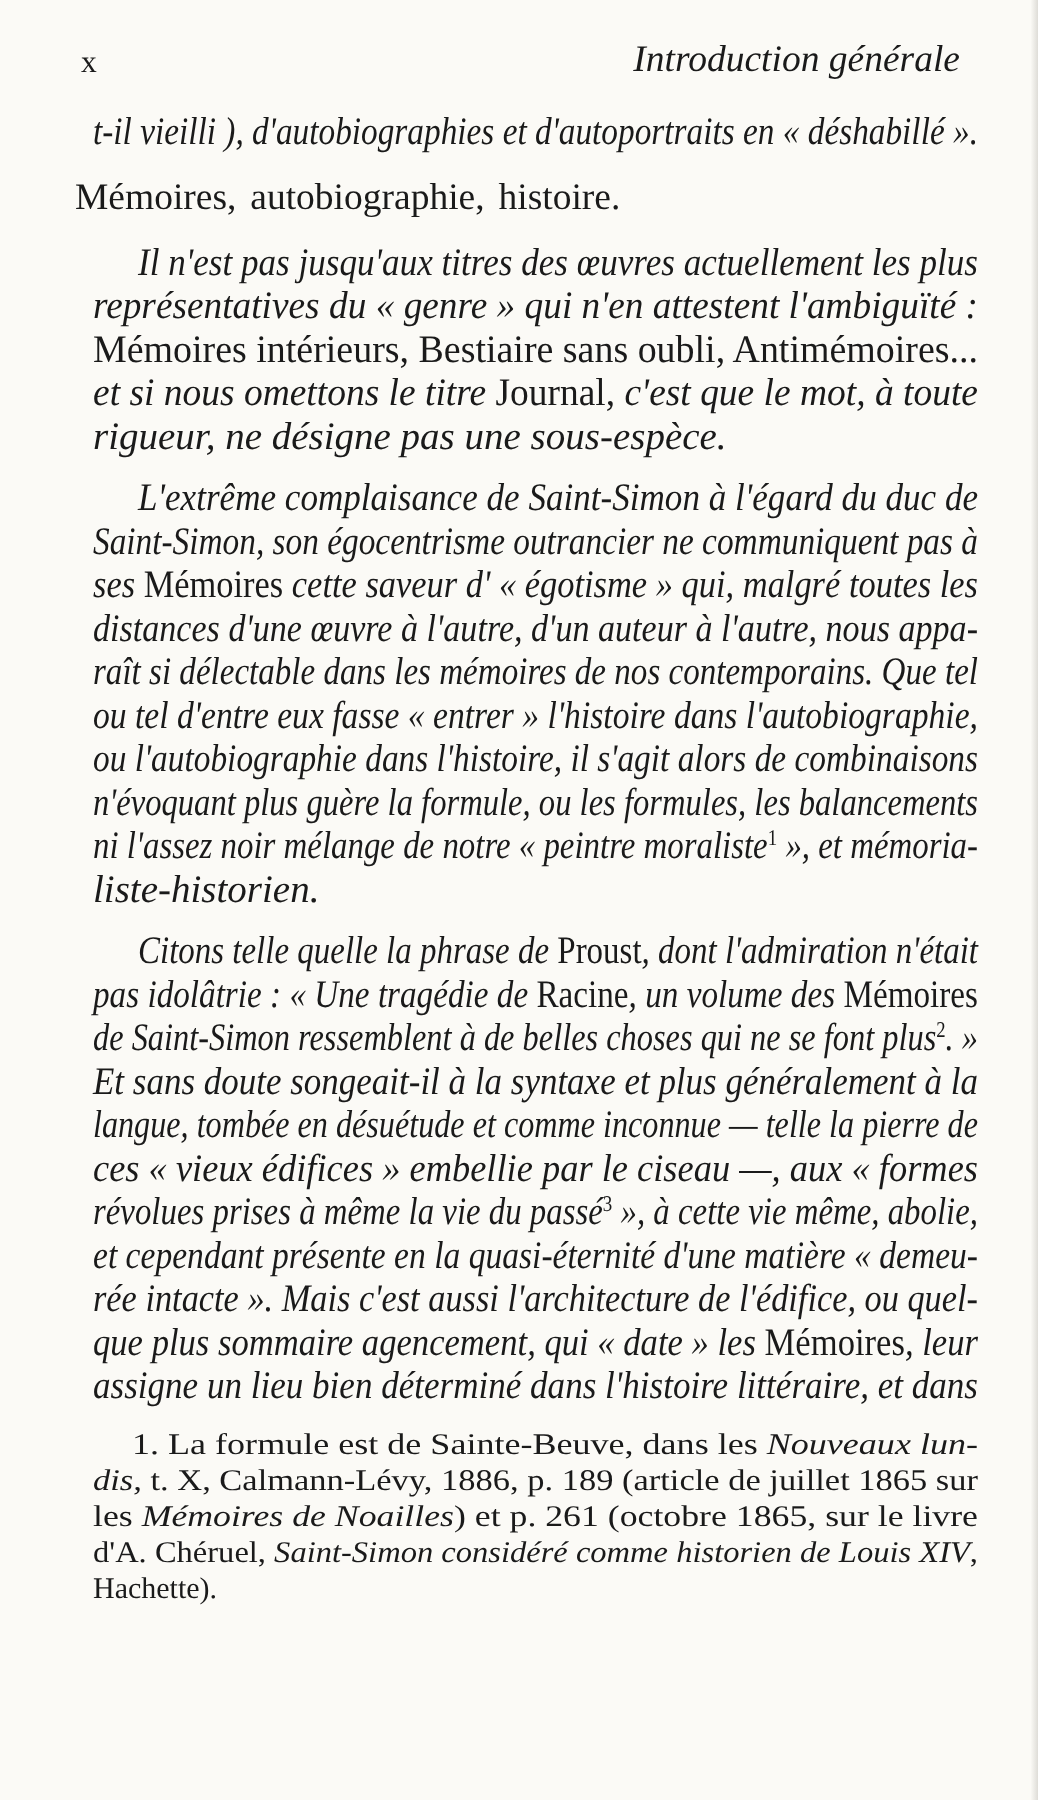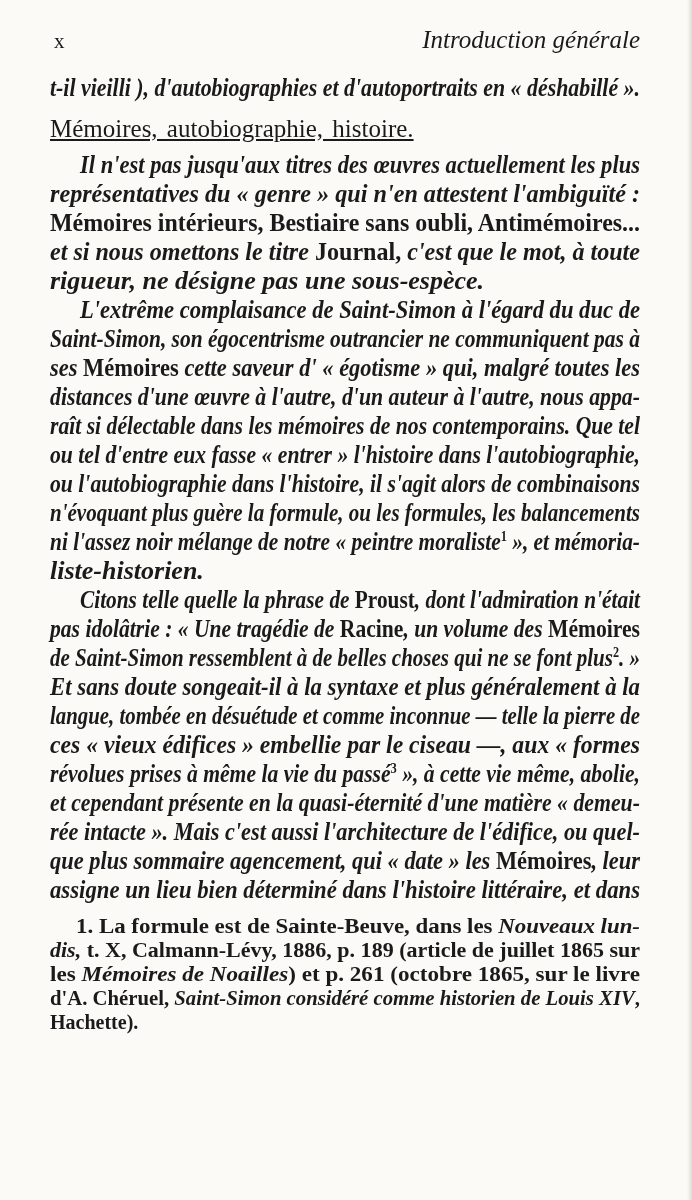--- a/index.html
+++ b/index.html
@@ -23,23 +23,22 @@
   }
   .running-title {
     display: block; text-align: right;
     font-style: italic; font-size: 25px; padding-left: 24px;
   }
   .text-block { width: 590px; }
   .section-heading {
     font-size: 25px; line-height: 34px;
     margin: 9px 0 5px 0; word-spacing: 3px;
     font-style: normal;
-    text-decoration: underline;
   }
-  .paragraph { margin: 0; font-weight: bold; }
+  .paragraph { margin: 12px; }
   svg.text-line { display: block; overflow: visible; }
   svg.text-line text { fill: var(--ink); }
   .footnotes { margin-top: 10px; }
 </style>
 </head>
 <body>
 
 <div class="page">
   <div class="edge-shade"></div>
 

